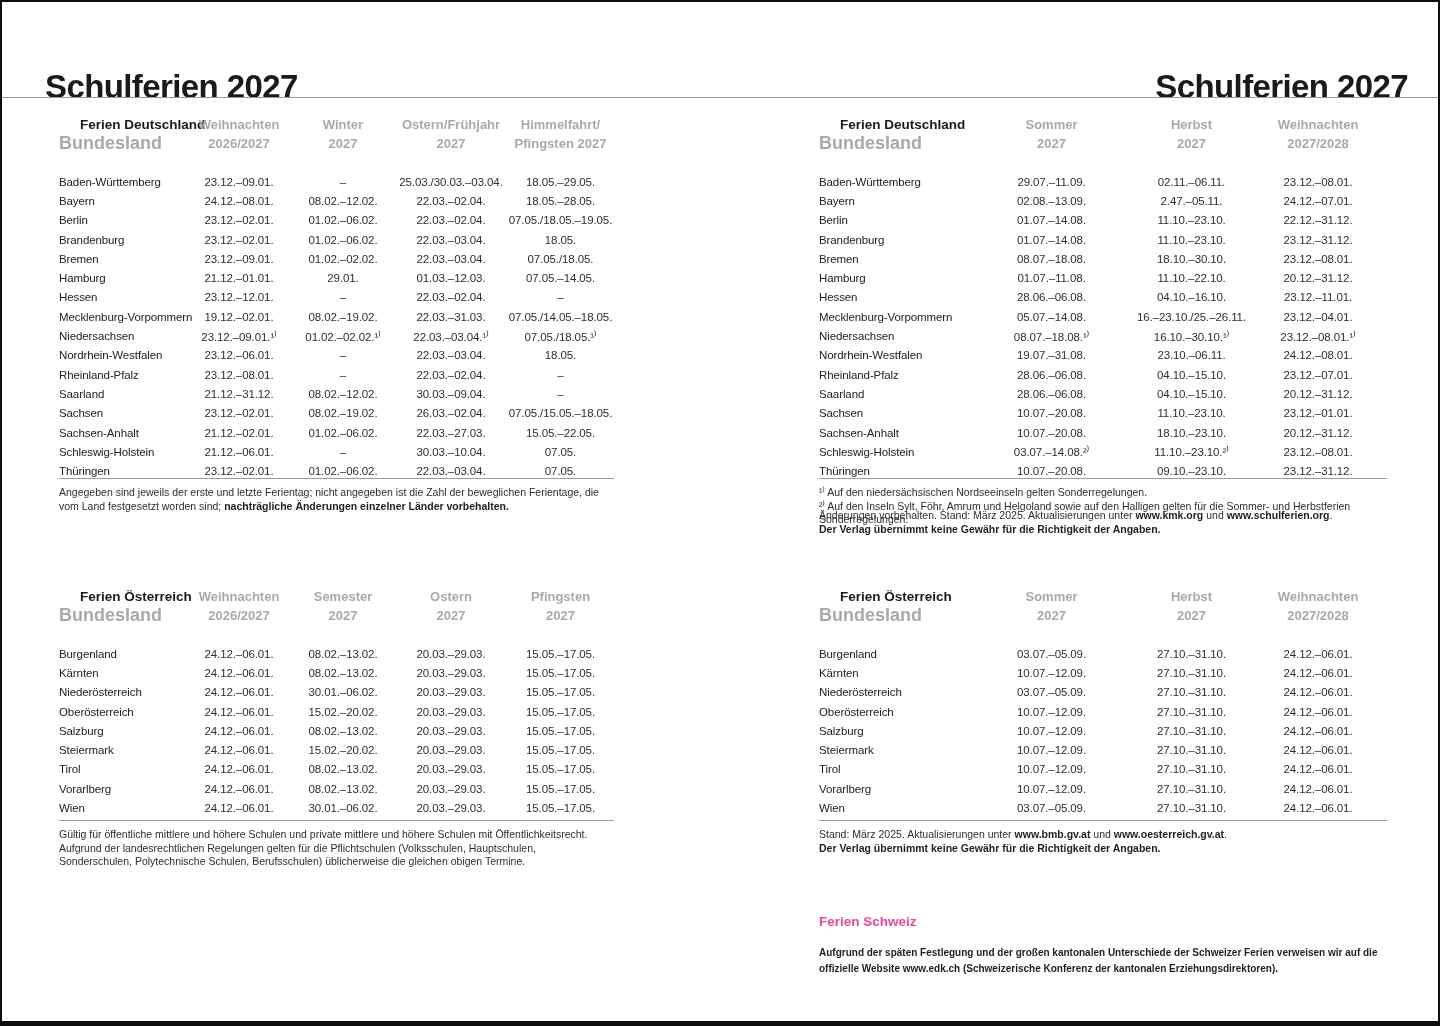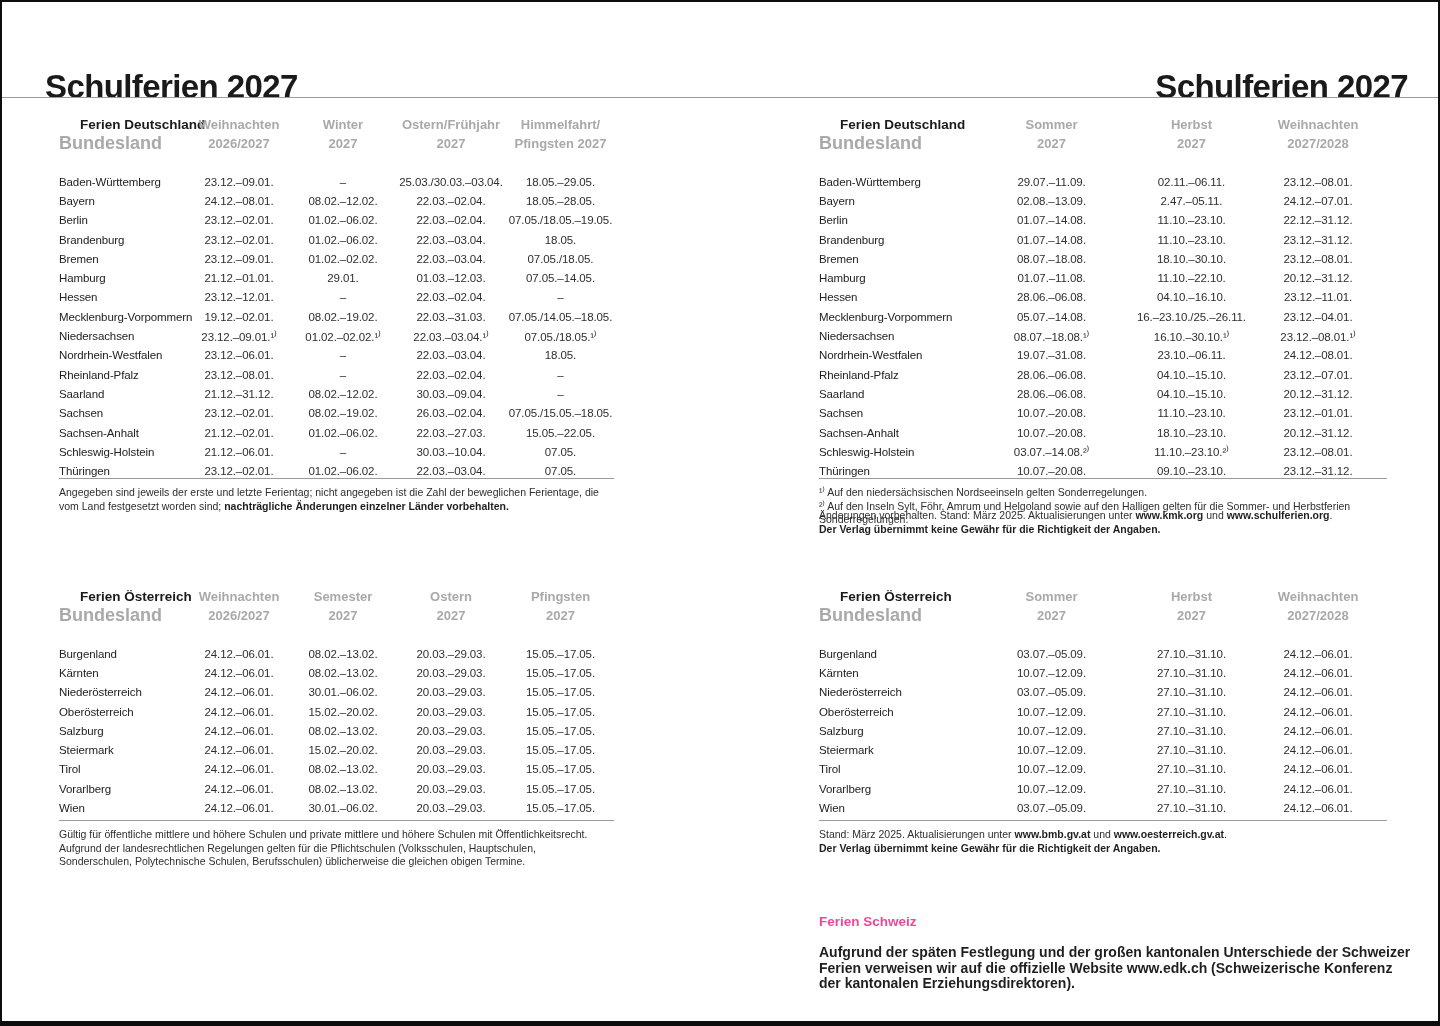--- a/index.html
+++ b/index.html
@@ -29,21 +29,21 @@
   .cell.land { text-align:left; color:#222; }
   .cell.val  { text-align:center; }
 
   .rule { position:absolute; height:1px; background:#9b9b9b; }
 
   .note { position:absolute; font-size:10.5px; line-height:13.5px; color:#2e2e2e; }
   .note b { font-weight:700; color:#1f1f1f; }
   .note .bline { font-weight:700; color:#1f1f1f; }
 
   .ch-title { position:absolute; font-size:13.5px; font-weight:700; color:#ec4899; }
-  .ch-text  { position:absolute; font-size:14px; font-weight:700; line-height:15.5px; color:#1f1f1f; }
+  .ch-text  { position:absolute; font-size:10px; font-weight:700; line-height:15.5px; color:#1f1f1f; }
 </style>
 </head>
 <body>
 
 <div id="sheet">
 
   <div id="title-left" class="page-title">Schulferien 2027</div>
   <div id="title-right" class="page-title">Schulferien 2027</div>
   <div class="top-rule"></div>
 

